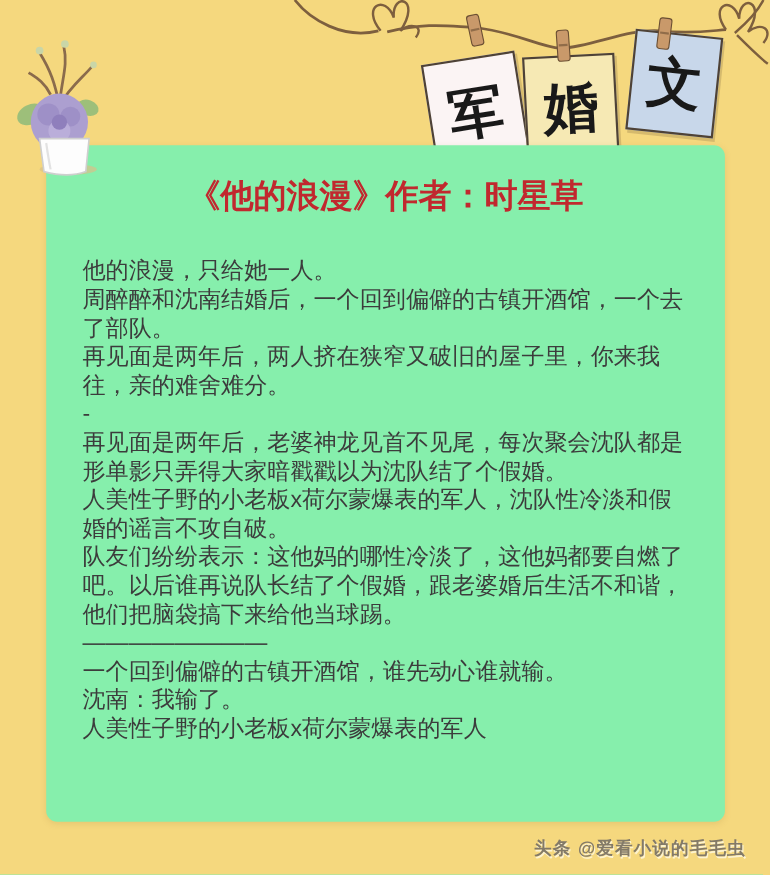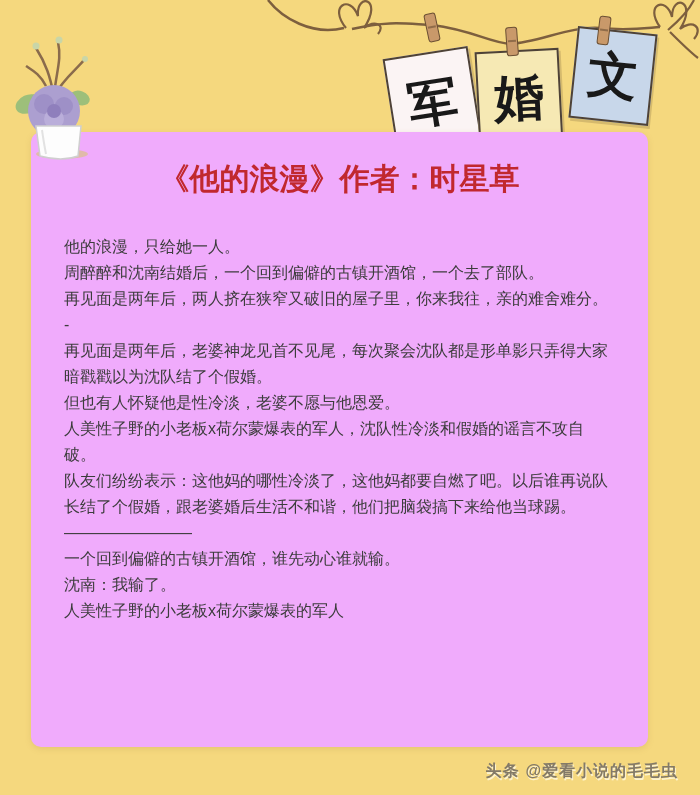--- a/index.html
+++ b/index.html
@@ -27,31 +27,31 @@
   .pin{
     position:absolute;z-index:4;width:10px;height:27px;
     background:#C9996A;border:1px solid #6B4F33;border-radius:3px;
   }
   .pin::after{content:"";position:absolute;left:1px;right:1px;top:12px;height:2px;background:#6B4F33;opacity:.6;}
   .pin-jun{left:426px;top:13px;transform:rotate(-12deg);}
   .pin-hun{left:506px;top:27px;transform:rotate(-4deg);}
   .pin-wen{left:598px;top:16px;transform:rotate(7deg);}
   
   .article-card{
-    position:absolute;left:31px;top:132px;width:617px;height:615px;
-    background:#f0abfc;border-radius:10px;z-index:2;
+    position:absolute;left:42px;top:132px;width:617px;height:615px;
+    background:#86efac;border-radius:10px;z-index:2;
     box-shadow:0 2px 6px rgba(160,130,60,.18);
   }
   .article-title{
     margin:30px 10px 0 10px;text-align:center;
     font-size:30px;line-height:34px;font-weight:700;color:#C1282E;
   }
   .article-body{
     margin:38px auto 0 auto;width:551px;
-    font-size:16px;line-height:26px;color:#3C3C3C;font-weight:500;
+    font-size:21px;line-height:26px;color:#3C3C3C;font-weight:500;
     word-break:break-all;overflow-wrap:anywhere;
   }
   .article-body p{margin:0;}
   
   .watermark{
     position:absolute;right:22px;top:761px;z-index:2;
     font-size:16px;font-weight:700;letter-spacing:1px;
     color:#837A68;text-shadow:1px 2px 0 #FDF3CF;
   }
   .watermark .handle{margin-left:6px;}
@@ -98,21 +98,20 @@
 <div class="pin pin-wen"></div>
 
 <div class="article-card">
   <h1 class="article-title">《他的浪漫》作者：时星草</h1>
   <div class="article-body">
     <p>他的浪漫，只给她一人。</p>
     <p>周醉醉和沈南结婚后，一个回到偏僻的古镇开酒馆，一个去了部队。</p>
     <p>再见面是两年后，两人挤在狭窄又破旧的屋子里，你来我往，亲的难舍难分。</p>
     <p>-</p>
     <p>再见面是两年后，老婆神龙见首不见尾，每次聚会沈队都是形单影只弄得大家暗戳戳以为沈队结了个假婚。</p>
-    <p>但也有人怀疑他是性冷淡，老婆不愿与他恩爱。</p>
     <p>人美性子野的小老板x荷尔蒙爆表的军人，沈队性冷淡和假婚的谣言不攻自破。</p>
     <p>队友们纷纷表示：这他妈的哪性冷淡了，这他妈都要自燃了吧。以后谁再说队长结了个假婚，跟老婆婚后生活不和谐，他们把脑袋搞下来给他当球踢。</p>
     <p>————————</p>
     <p>一个回到偏僻的古镇开酒馆，谁先动心谁就输。</p>
     <p>沈南：我输了。</p>
     <p>人美性子野的小老板x荷尔蒙爆表的军人</p>
   </div>
 </div>
 
 <div class="watermark">

